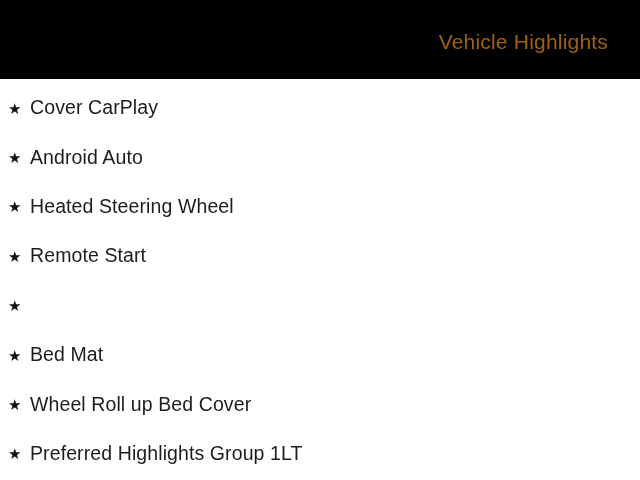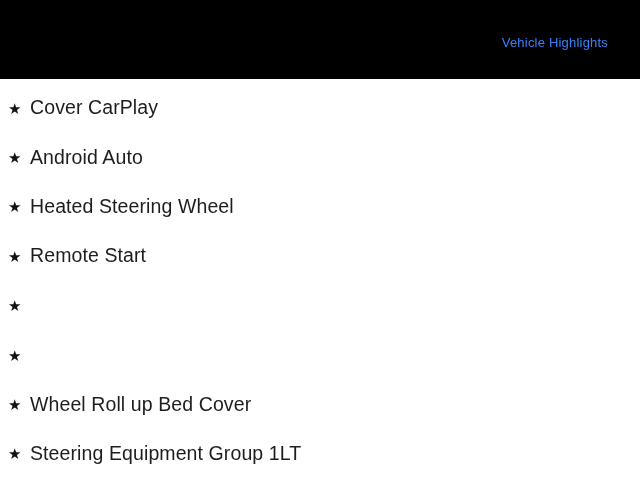--- a/index.html
+++ b/index.html
@@ -16,22 +16,22 @@
   .header {
     height: 79px;
     background: #000000;
     display: flex;
     align-items: center;
     justify-content: flex-end;
     padding-right: 32px;
     box-sizing: border-box;
   }
   .header-title {
-    color: #3b82f6;
-    font-size: 13px;
+    color: #a16207;
+    font-size: 21px;
     letter-spacing: 0.2px;
     padding-top: 5px;
     font-weight: 400;
   }
   .highlight-list {
     list-style: none;
     margin: 0;
     padding: 4px 0 0 8px;
   }
   .highlight-item {
@@ -75,22 +75,23 @@
   </li>
   <li class="highlight-item">
     <span class="star">★</span>
     <span class="item-label">Remote Start</span>
   </li>
   <li class="highlight-item">
     <span class="star">★</span>
   </li>
   <li class="highlight-item">
     <span class="star">★</span>
+    <span class="item-label">Bed Mat</span>
   </li>
   <li class="highlight-item">
     <span class="star">★</span>
     <span class="item-label">Wheel Roll up Bed Cover</span>
   </li>
   <li class="highlight-item">
     <span class="star">★</span>
-    <span class="item-label">Steering Equipment Group 1LT</span>
+    <span class="item-label">Preferred Highlights Group 1LT</span>
   </li>
 </ul>
 
 </body></html>

